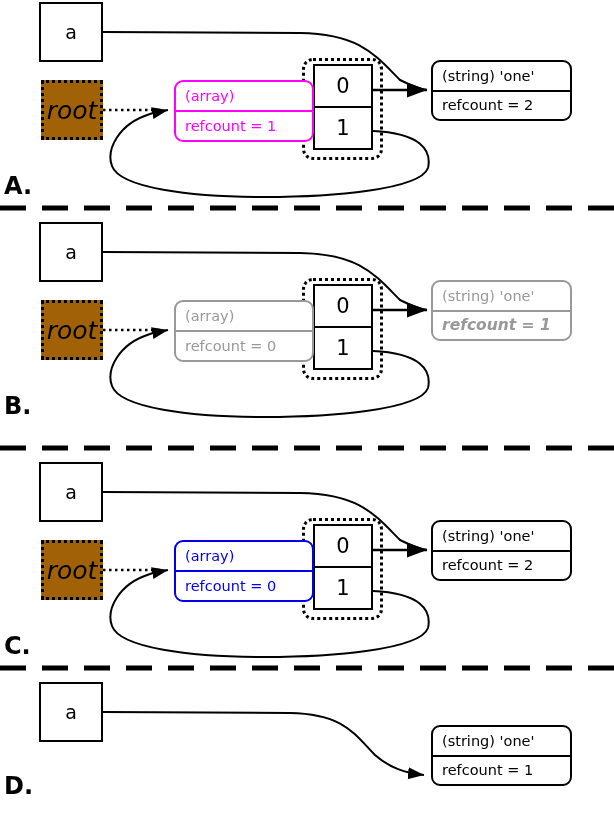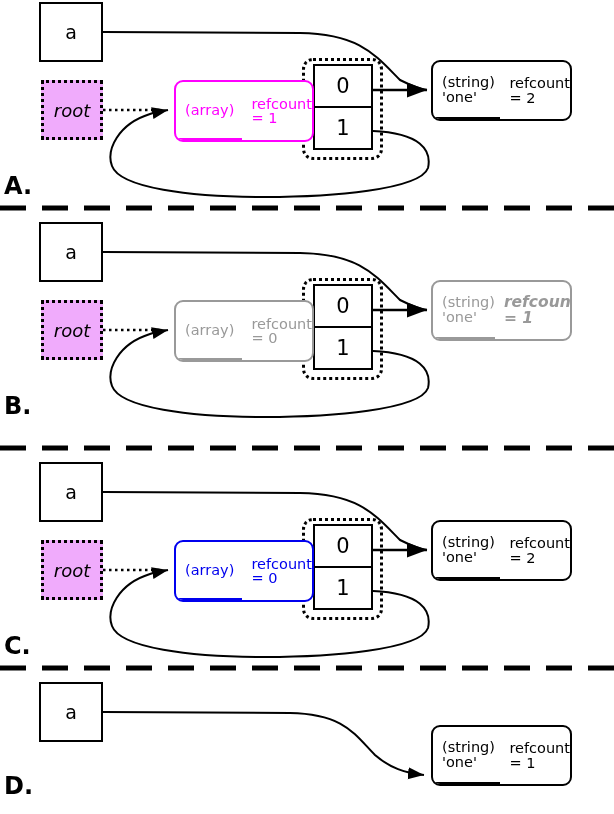--- a/index.html
+++ b/index.html
@@ -38,35 +38,35 @@
     background: #ffffff;
     display: flex;
     align-items: center;
     justify-content: center;
     font-size: 19px;
     color: #000000;
   }
   
   .root-box {
     border: 3px dotted #000000;
-    background: #f0abfc;
+    background: #a16207;
     display: flex;
     align-items: center;
     justify-content: center;
     font-style: italic;
-    font-size: 18px;
+    font-size: 25px;
     color: #000000;
   }
   
   .val-box {
     border: 2px solid #000000;
     border-radius: 9px;
     background: #ffffff;
     display: flex;
-    flex-direction: row;
+    flex-direction: column;
     overflow: hidden;
   }
   .val-box .row {
     flex: 1 1 50%;
     display: flex;
     align-items: center;
     padding-left: 9px;
     font-size: 14.5px;
     color: #000000;
     line-height: 1;

